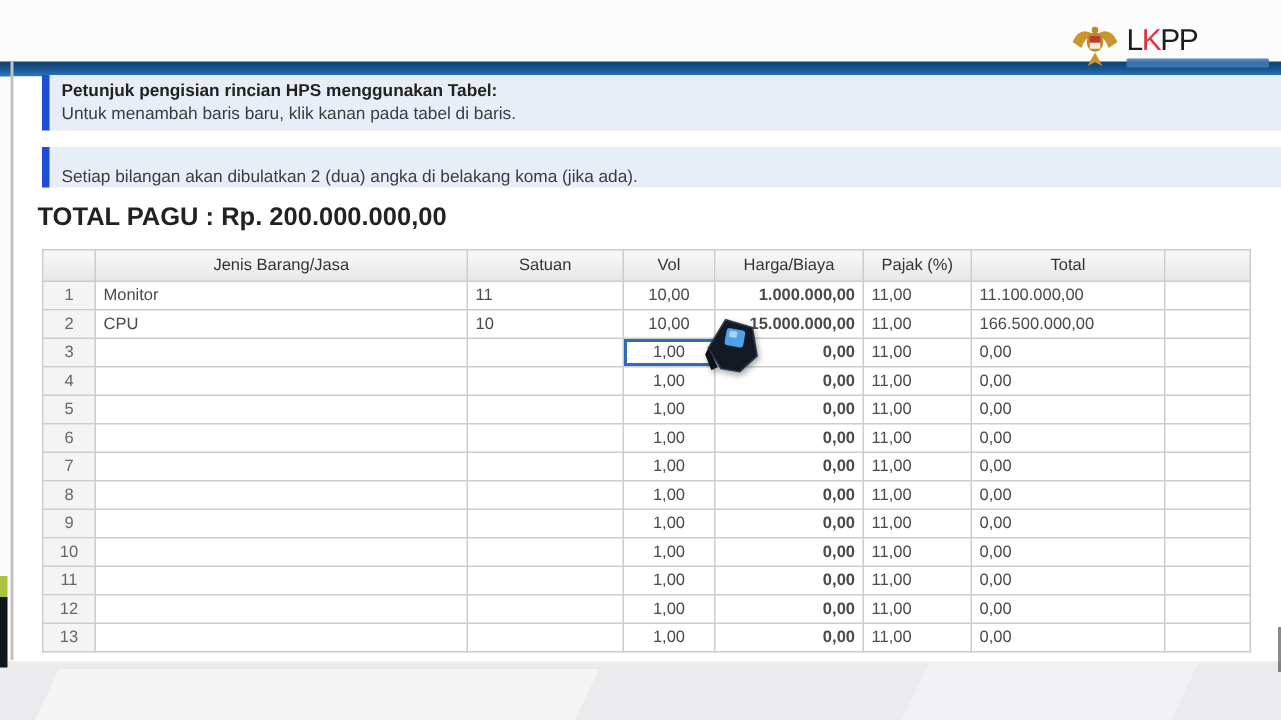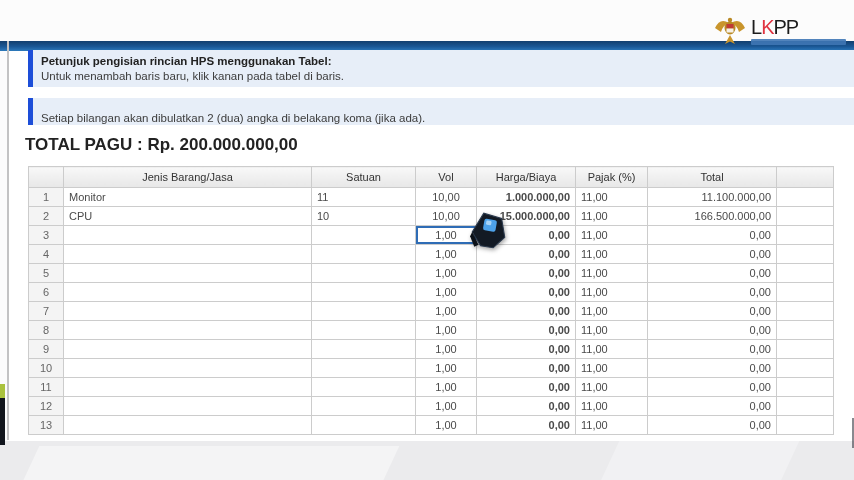--- a/index.html
+++ b/index.html
@@ -41,21 +41,21 @@
     overflow:hidden;box-sizing:border-box;}
   .hps-table th{height:21px;background:linear-gradient(#f8f8f8,#e7e7e7);
     font-weight:normal;color:#333;text-align:center;}
   .hps-table td{height:19px;}
   .col-no{width:35px;} td.col-no{text-align:center;background:#f4f4f4;color:#666;}
   .col-jenis{width:248px;} td.col-jenis{text-align:left;}
   .col-satuan{width:104px;} td.col-satuan{text-align:left;}
   .col-vol{width:61px;} td.col-vol{text-align:center;}
   .col-harga{width:99px;} td.col-harga{text-align:right;font-weight:bold;}
   .col-pajak{width:72px;} td.col-pajak{text-align:left;}
-  .col-total{width:129px;} td.col-total{text-align:right;}
+  .col-total{width:129px;} td.col-total{text-align:left;}
   .col-extra{width:57px;}
   td.selected{box-shadow:inset 0 0 0 2px var(--sel);}
 
   
   .bottom-strip{position:absolute;left:0;top:441px;width:854px;height:39px;
     background:#ebebed;overflow:hidden;}
   .bottom-strip::before{content:'';position:absolute;left:30px;top:5px;width:360px;
     height:40px;background:#f4f4f5;transform:skewX(-25deg);}
   .bottom-strip::after{content:'';position:absolute;left:610px;top:0;width:180px;
     height:40px;background:#f1f1f3;transform:skewX(-25deg);}

